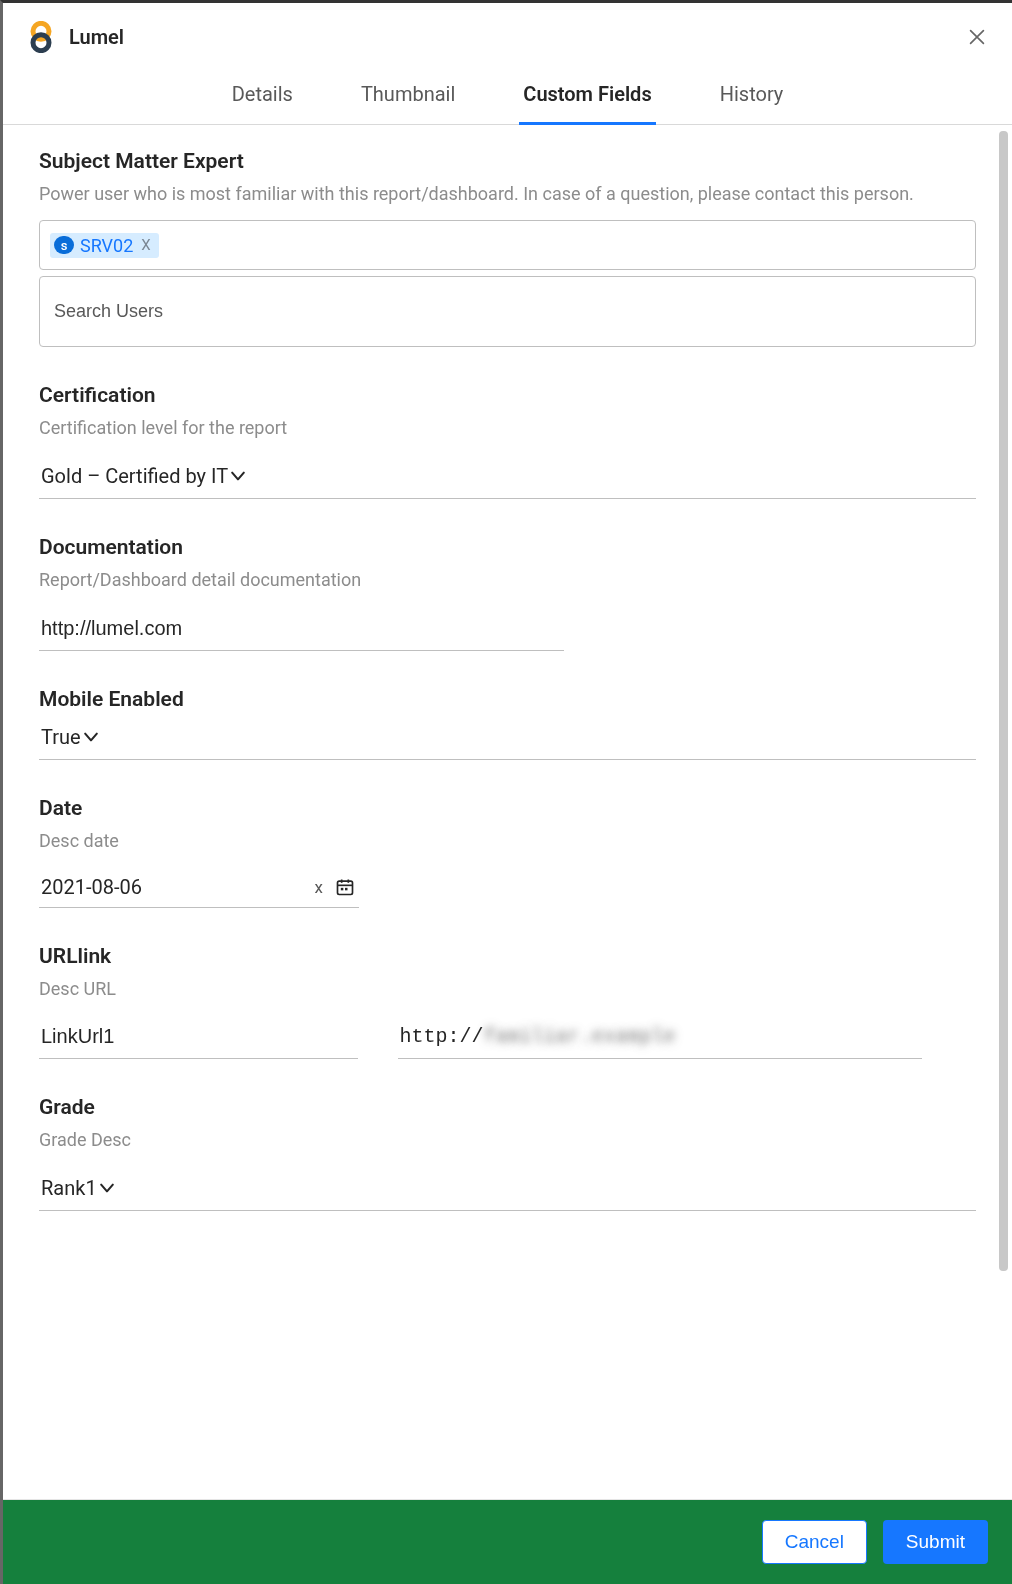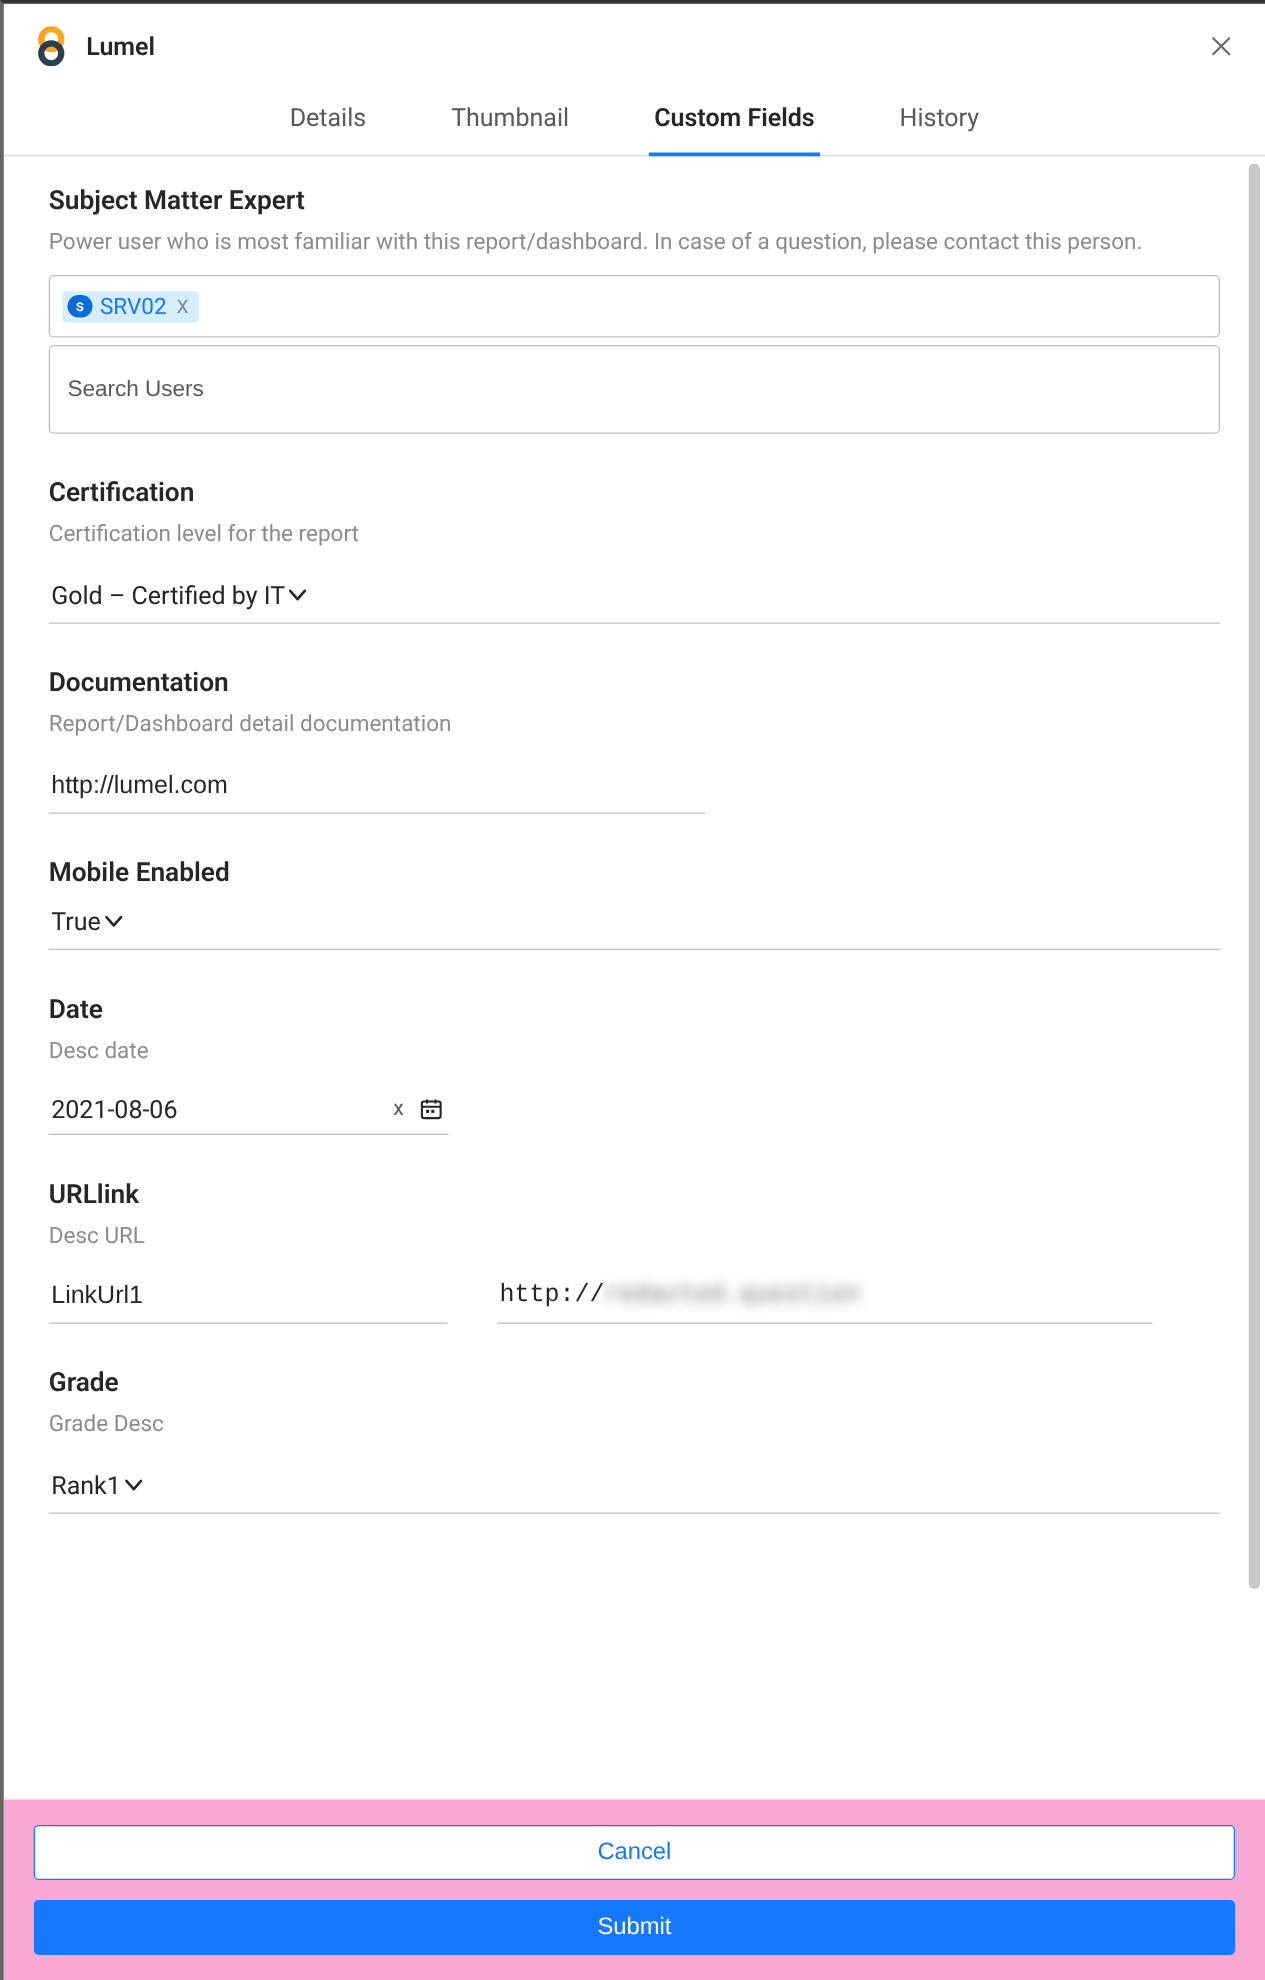--- a/index.html
+++ b/index.html
@@ -206,22 +206,21 @@
     .footer {
       position: absolute;
       bottom: 0;
       left: 0;
       right: 0;
       border-top: 1px solid #e5e5e5;
       padding: 20px 24px;
       display: flex;
       justify-content: flex-end;
       gap: 16px;
-      background: #f9a8d4;
-      flex-direction: column;
+      background: #15803d;
     }
     .btn {
       font-size: 19px;
       padding: 10px 22px;
       border-radius: 4px;
       cursor: pointer;
       border: 1px solid transparent;
     }
     .btn-cancel {
       border: 1px solid #1677ff;
@@ -329,21 +328,21 @@
     </div>
   </div>
 
   <div class="field-section">
     <div class="field-title">URLlink</div>
     <div class="field-desc">Desc URL</div>
     <div class="row-two">
       <input class="u-input w34" value="LinkUrl1" style="">
       <div class="u-input w56" style="display:flex;align-items:flex-start;font-family:Liberation Mono, monospace;">
         <span>http://</span>
-        <span class="blur-text">redacted.question</span>
+        <span class="blur-text">familiar.example</span>
       </div>
     </div>
   </div>
 
   <div class="field-section" style="margin-bottom:10px;">
     <div class="field-title">Grade</div>
     <div class="field-desc">Grade Desc</div>
     <div class="sel-wrap" style="width:100%;">
       <span class="sel-value">Rank1</span>
       <span class="chev">

